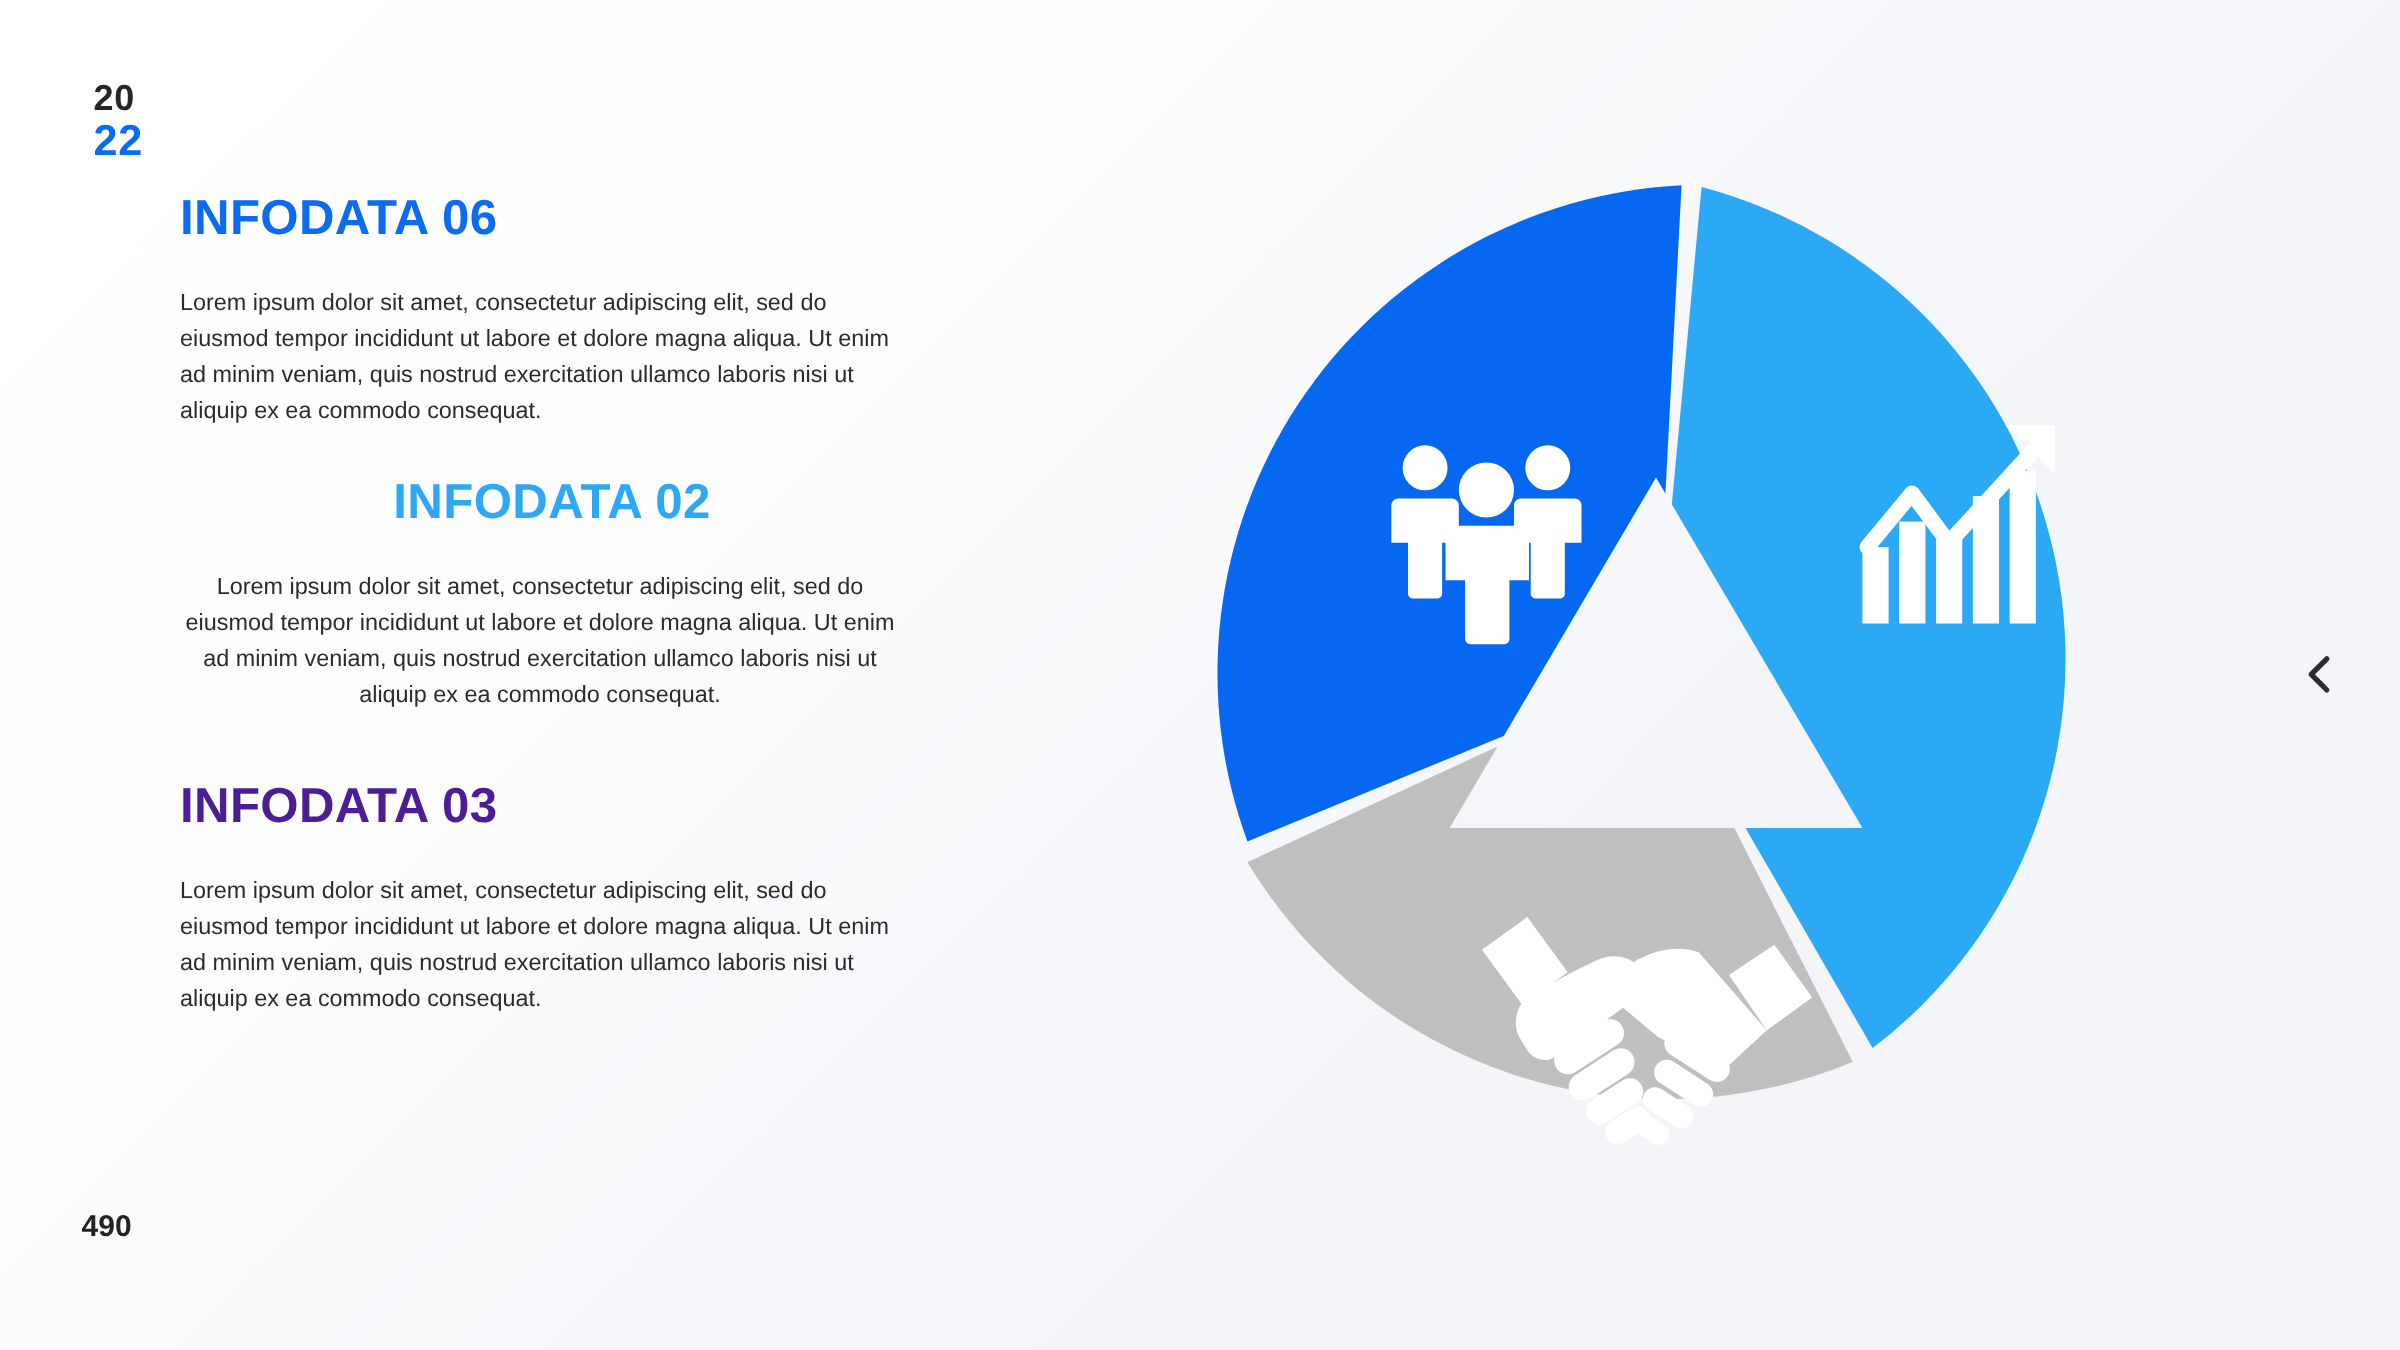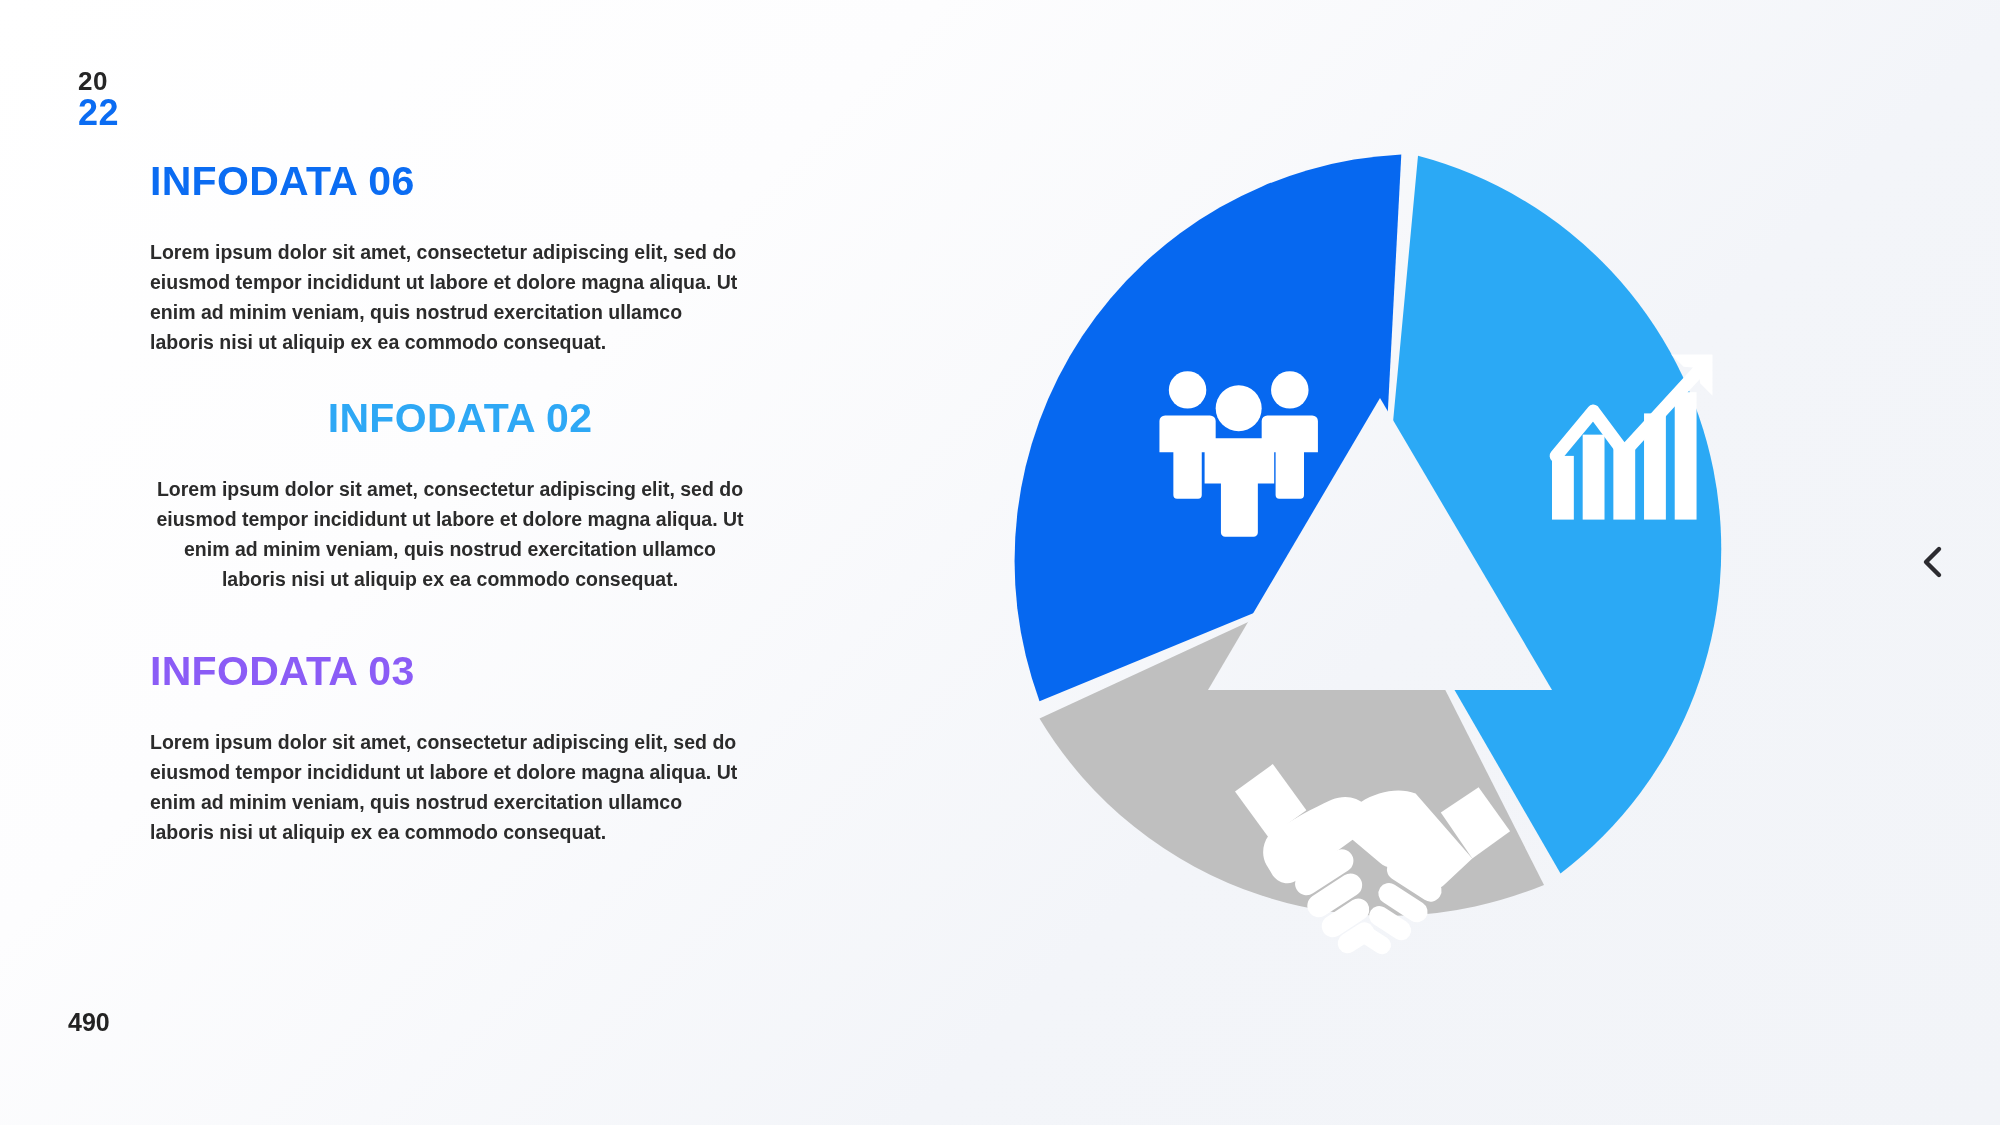--- a/index.html
+++ b/index.html
@@ -6,37 +6,37 @@
   body{
     width:2000px;height:1125px;
     background:linear-gradient(135deg,#ffffff 0%,#fdfdfe 30%,#f3f5f9 65%,#f2f4f8 100%);
     font-family:"Liberation Sans", sans-serif;
     overflow:hidden;position:relative;
   }
   .slide{position:absolute;inset:0;}
 
   
   .year{position:absolute;left:78px;top:68px;line-height:1.02;}
-  .year .y1{font-size:26px;font-weight:bold;color:#262626;letter-spacing:.5px;display:block;}
+  .year .y1{font-size:30px;font-weight:bold;color:#262626;letter-spacing:.5px;display:block;}
   .year .y2{font-size:36px;font-weight:bold;color:#0B6CF2;letter-spacing:.5px;display:block;}
 
   
   .left-col{position:absolute;left:150px;top:160px;width:620px;}
   .block{margin-bottom:40px;}
   .block:last-child{margin-bottom:0;}
   .heading{
     font-size:41px;font-weight:bold;letter-spacing:.3px;
     margin:0 0 34px 0;line-height:1.05;
   }
   .h1{color:#0B6CF2;}
   .h2{color:#2EA8F5;}
-  .h3{color:#8b5cf6;}
+  .h3{color:#4c1d95;}
   .body-txt{
     font-size:19.5px;color:#2b2b2b;line-height:1.54;
-    margin:0;max-width:600px;font-weight:700;
+    margin:0;max-width:600px;font-weight:400;
   }
   .block2{margin-top:34px;text-align:center;}
   .block3{margin-top:56px;}
 
   
   .pagenum{position:absolute;left:68px;top:1008px;font-size:25px;font-weight:bold;color:#232323;}
 
   
   .chevron{
     position:absolute;left:1916px;top:545px;width:34px;height:34px;

